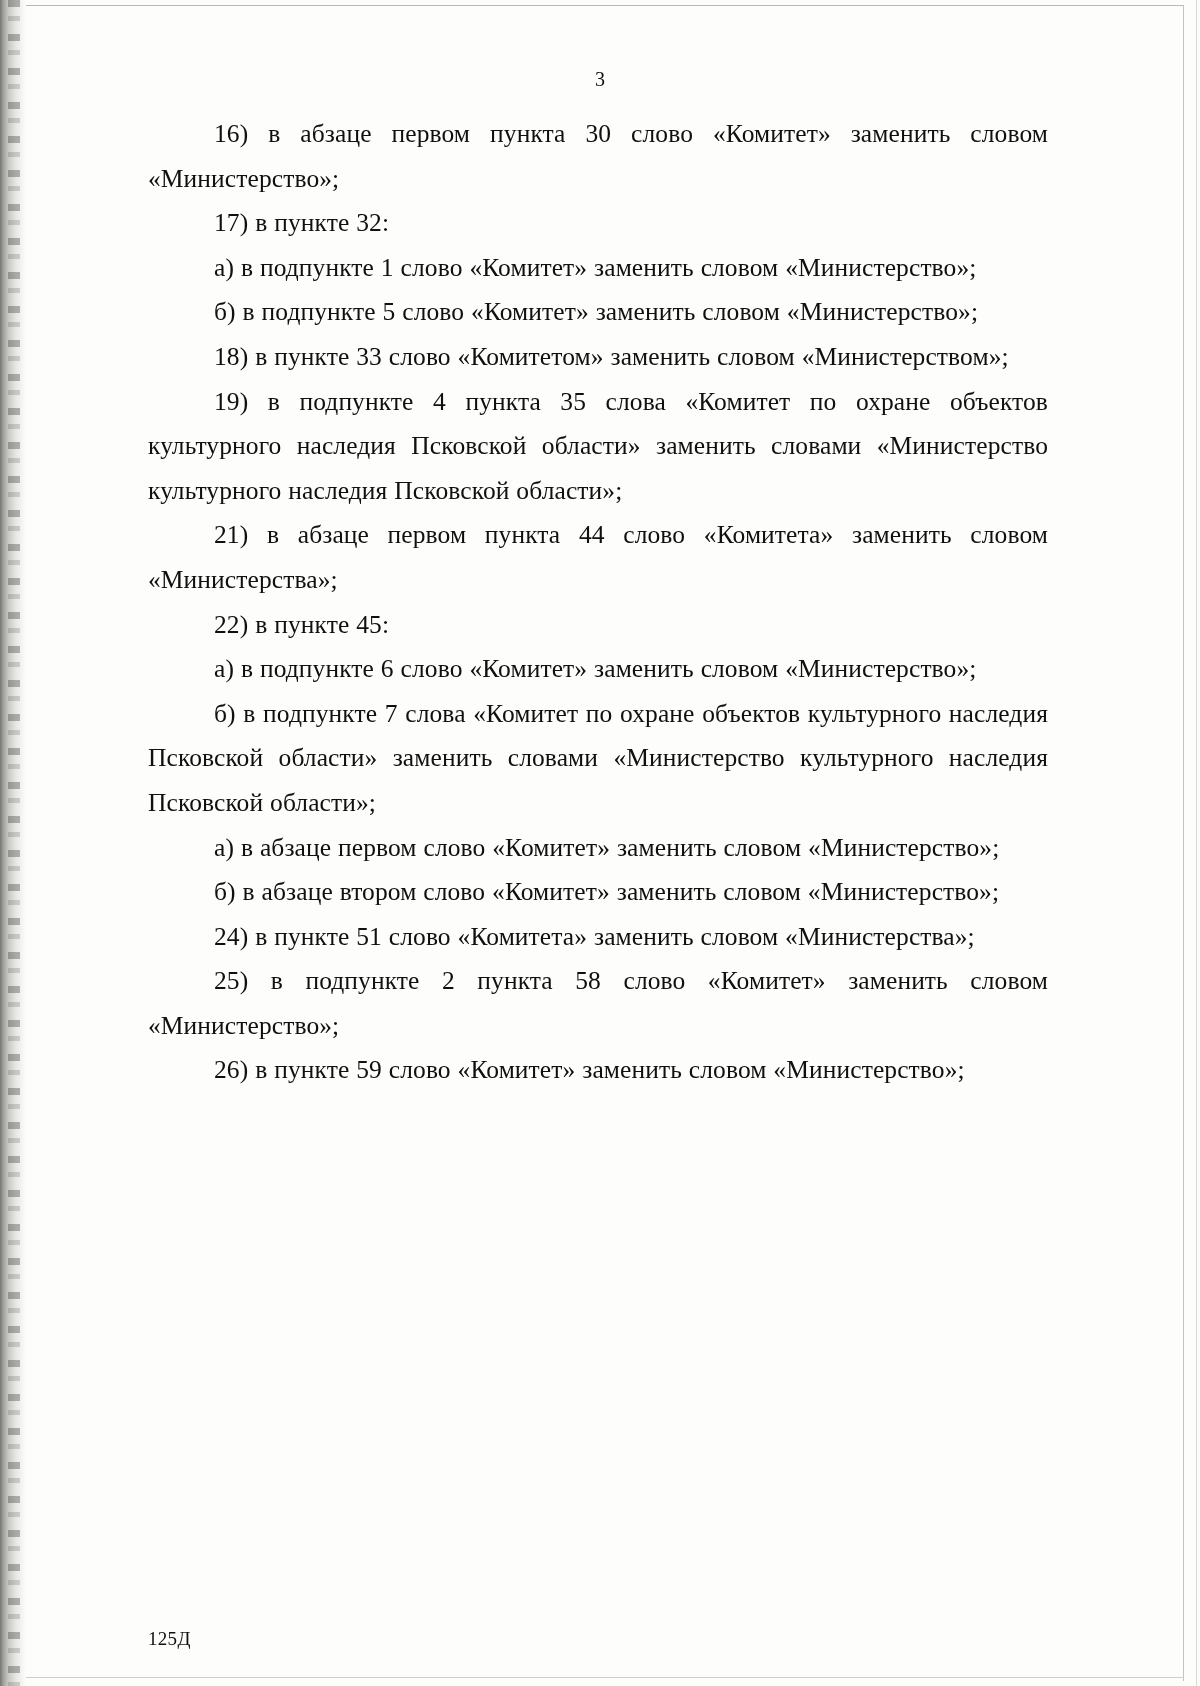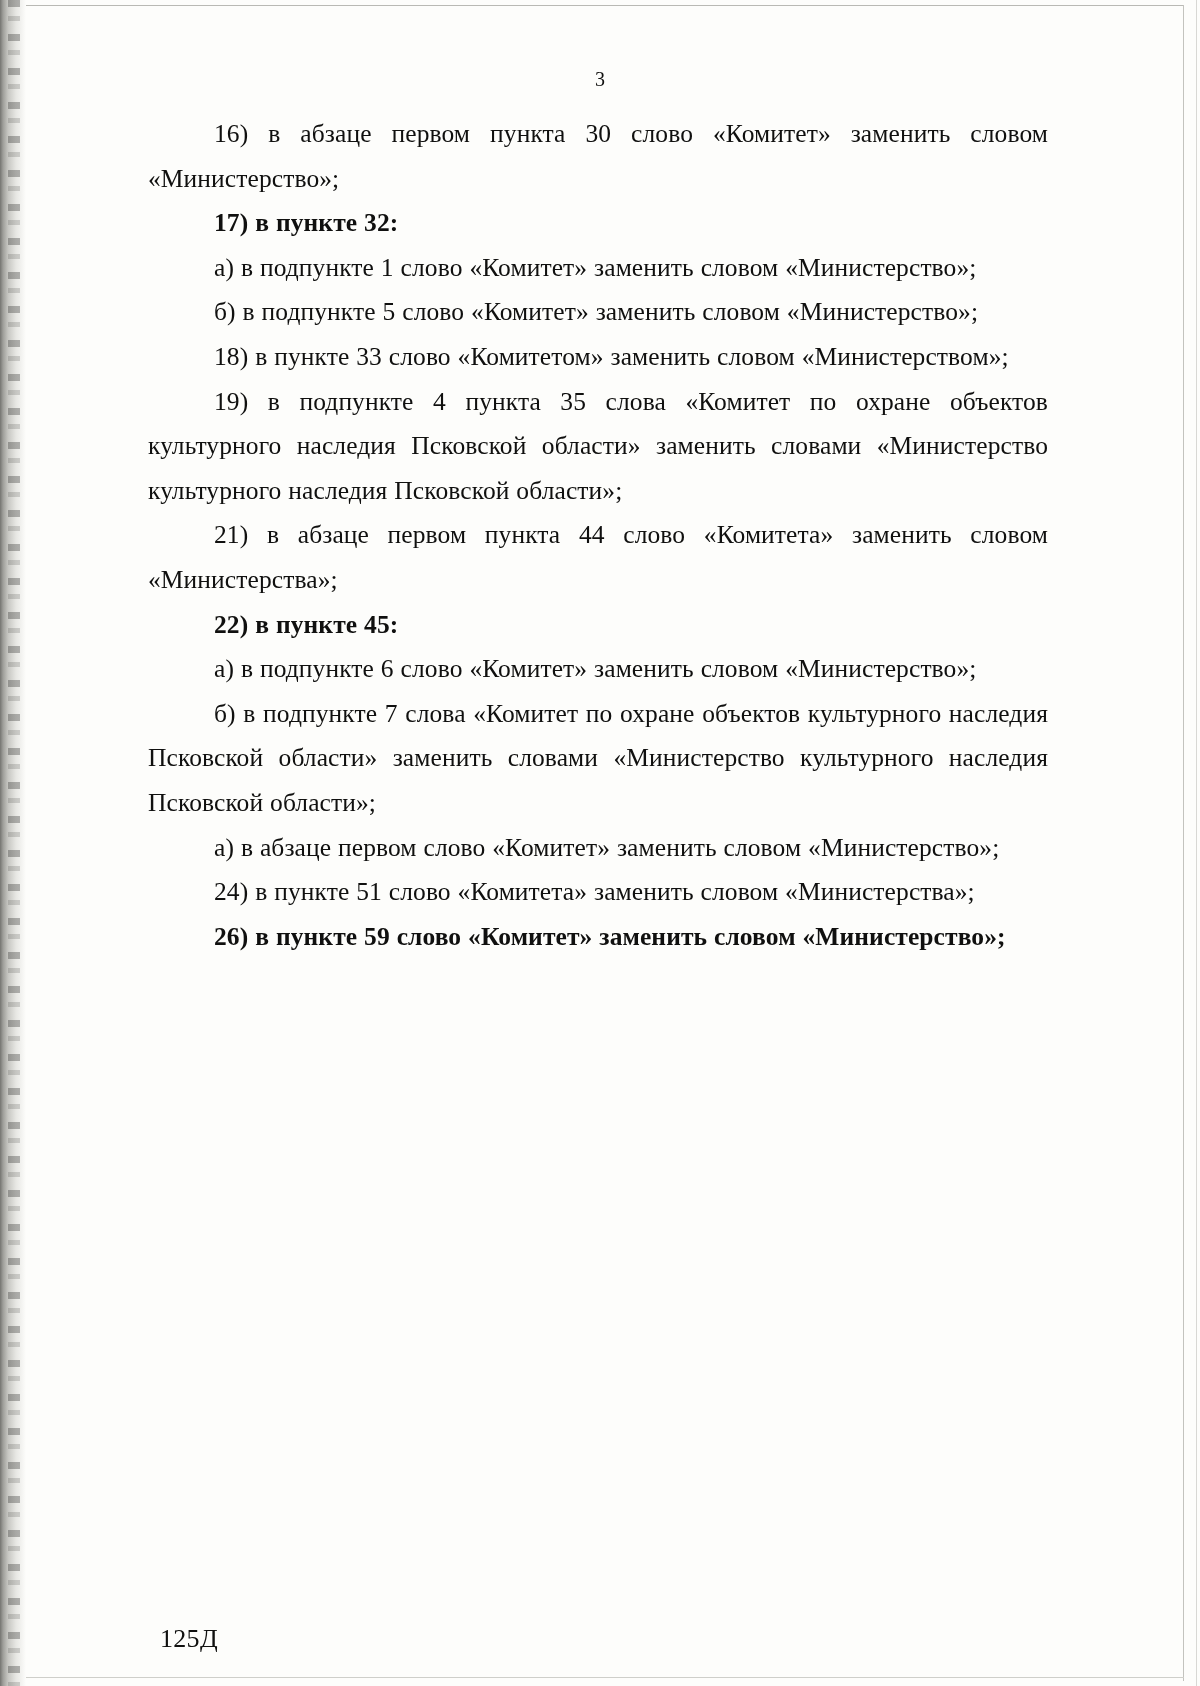--- a/index.html
+++ b/index.html
@@ -104,30 +104,28 @@
     text-align-last: left;
     font-size: 25.5px;
     line-height: 44.6px;
     letter-spacing: 0.1px;
     word-spacing: 0.4px;
     hyphens: none;
   }
   
   .para.short {
     text-align: left;
-    font-weight: bold;
   }
   .footer-code {
     position: absolute;
     left: 148px;
     bottom: 36px;
-    font-size: 26px;
+    font-size: 19px;
     line-height: 22px;
     letter-spacing: 0.3px;
-    margin-left: 12px;
   }
 </style>
 </head>
 <body>
 
 <div class="page">
 
   <div class="scan-edge-left"></div>
   <div class="scan-speckle"></div>
   <div class="scan-frame-top"></div>
@@ -144,20 +142,22 @@
       <p class="para short">17) в пункте 32:</p>
       <p class="para">а) в подпункте 1 слово «Комитет» заменить словом «Министерство»;</p>
       <p class="para">б) в подпункте 5 слово «Комитет» заменить словом «Министерство»;</p>
       <p class="para">18) в пункте 33 слово «Комитетом» заменить словом «Министерством»;</p>
       <p class="para">19) в подпункте 4 пункта 35 слова «Комитет по охране объектов культурного наследия Псковской области» заменить словами «Министерство культурного наследия Псковской области»;</p>
       <p class="para">21) в абзаце первом пункта 44 слово «Комитета» заменить словом «Министерства»;</p>
       <p class="para short">22) в пункте 45:</p>
       <p class="para">а) в подпункте 6 слово «Комитет» заменить словом «Министерство»;</p>
       <p class="para">б) в подпункте 7 слова «Комитет по охране объектов культурного наследия Псковской области» заменить словами «Министерство культурного наследия Псковской области»;</p>
       <p class="para">а) в абзаце первом слово «Комитет» заменить словом «Министерство»;</p>
+      <p class="para">б) в абзаце втором слово «Комитет» заменить словом «Министерство»;</p>
       <p class="para">24) в пункте 51 слово «Комитета» заменить словом «Министерства»;</p>
+      <p class="para">25) в подпункте 2 пункта 58 слово «Комитет» заменить словом «Министерство»;</p>
       <p class="para short">26) в пункте 59 слово «Комитет» заменить словом «Министерство»;</p>
     </div>
 
     <div class="footer-code">125Д</div>
 
   </div>
 </div>
 
 </body></html>

